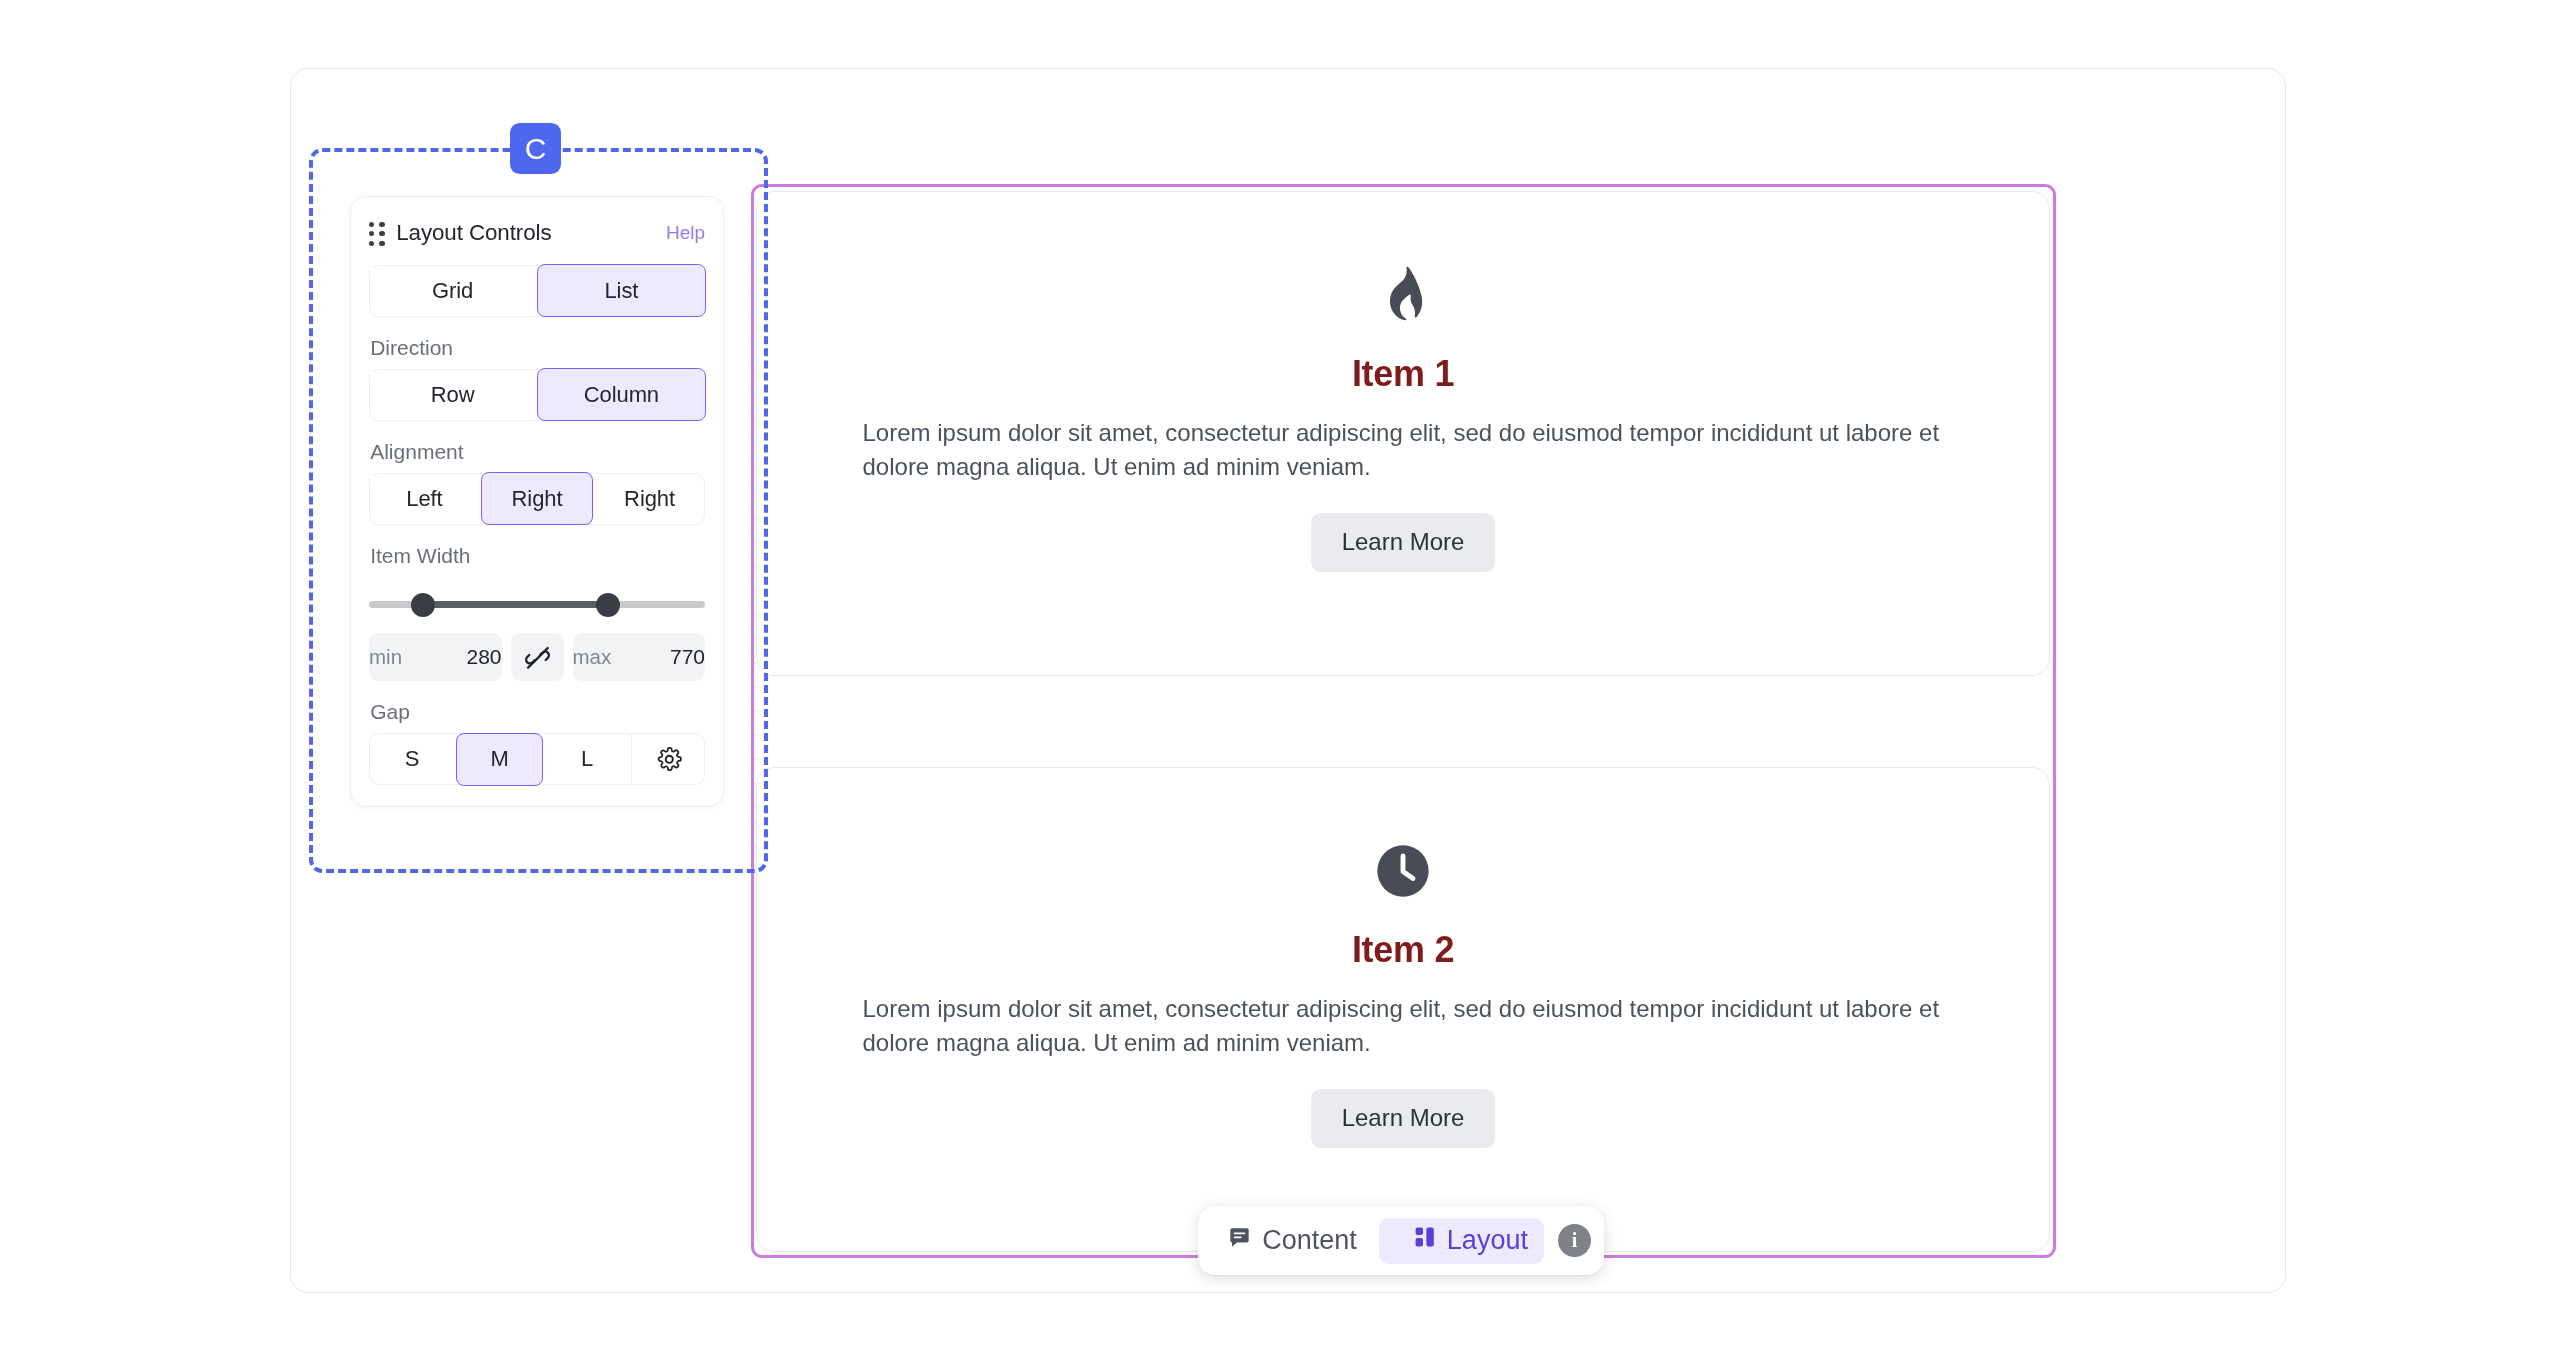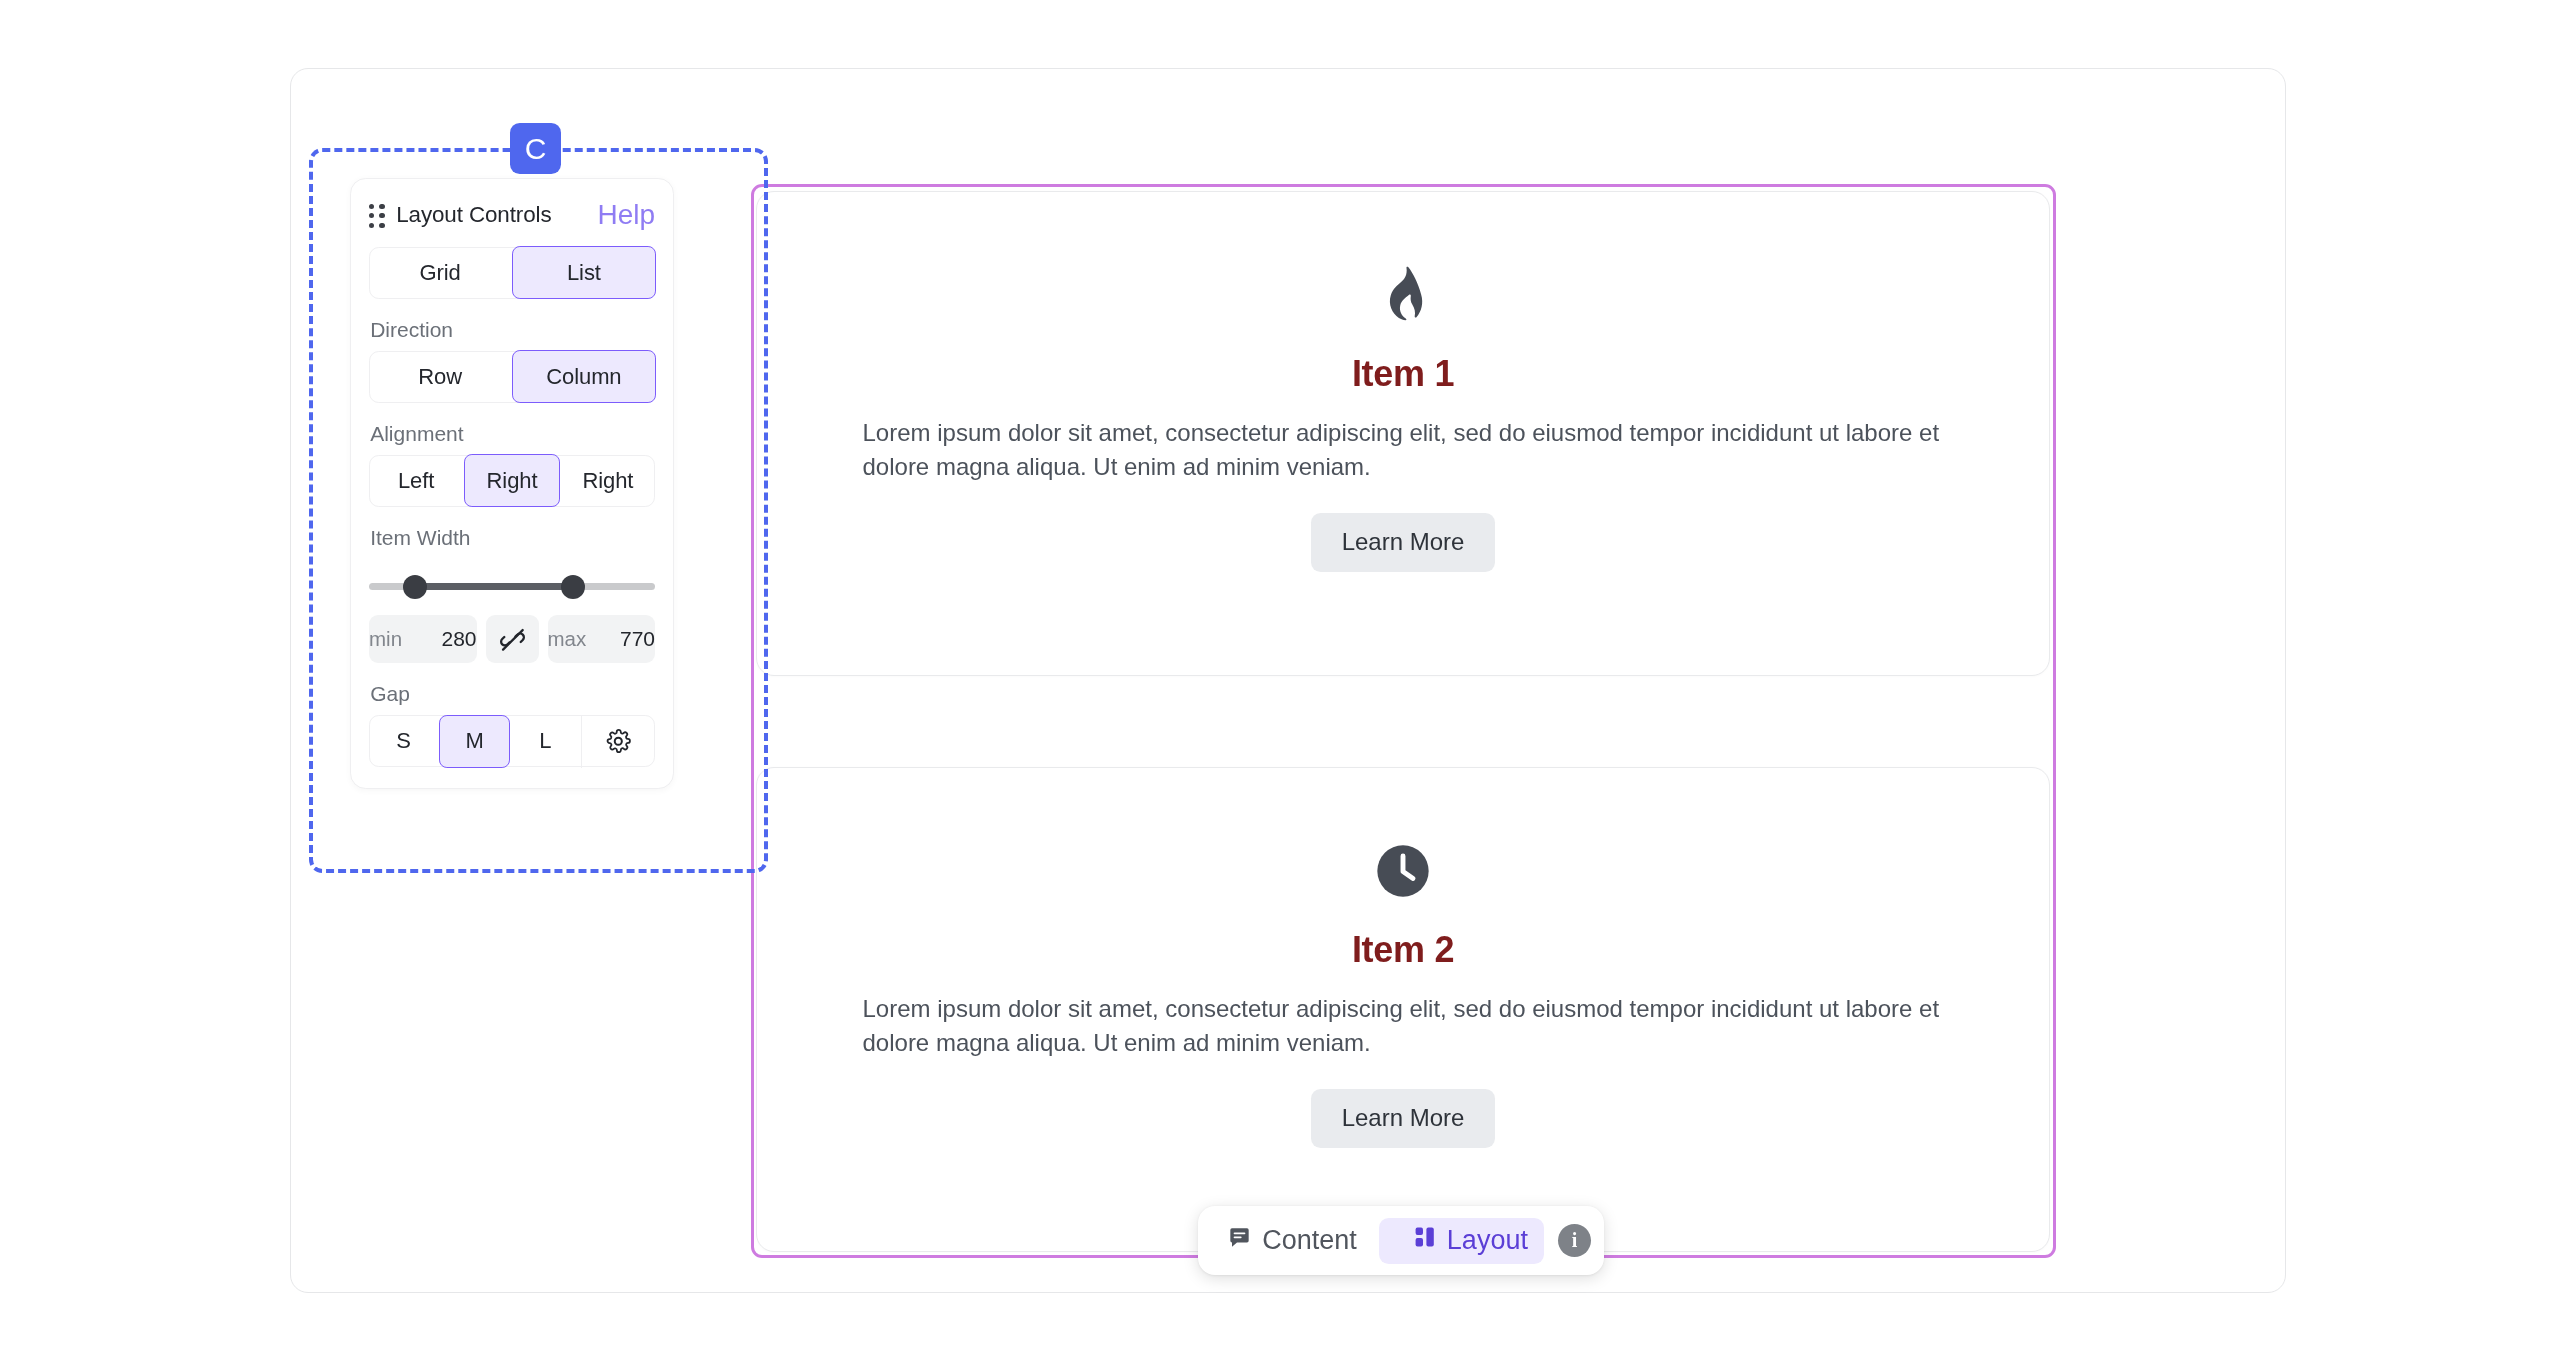--- a/index.html
+++ b/index.html
@@ -41,22 +41,22 @@
     color: #ffffff;
     font-size: 30px;
     font-weight: 400;
     display: flex; align-items: center; justify-content: center;
     line-height: 1;
   }
 
   
   #controls-panel {
     position: absolute;
-    left: 350px; top: 178px;
-    width: 324px;
+    left: 350px; top: 196px;
+    width: 374px;
     background: #ffffff;
     border: 1.8px solid #EFEFF1;
     border-radius: 15.7px;
     padding: 18px 18px 20.5px 18px;
     box-shadow: 0 1.2px 6px rgba(0,0,0,0.035);
   }
 
   .panel-head {
     display: flex; align-items: center;
     height: 35px;
@@ -73,21 +73,21 @@
   }
   .drag-dots i { display:block; width: 5.4px; height: 5.4px; border-radius: 50%; background: #3C3F46; }
   .panel-title {
     font-size: 22.4px;
     color: #24272D;
     font-weight: 400;
     flex: 1;
     letter-spacing: -0.1px;
   }
   .panel-help {
-    font-size: 28px;
+    font-size: 19px;
     color: #8F7CF3;
     font-weight: 400;
   }
 
   
   .seg-group {
     display: flex;
     width: 100%;
     height: 52px;
     border: 1.8px solid #EFEFF1;

